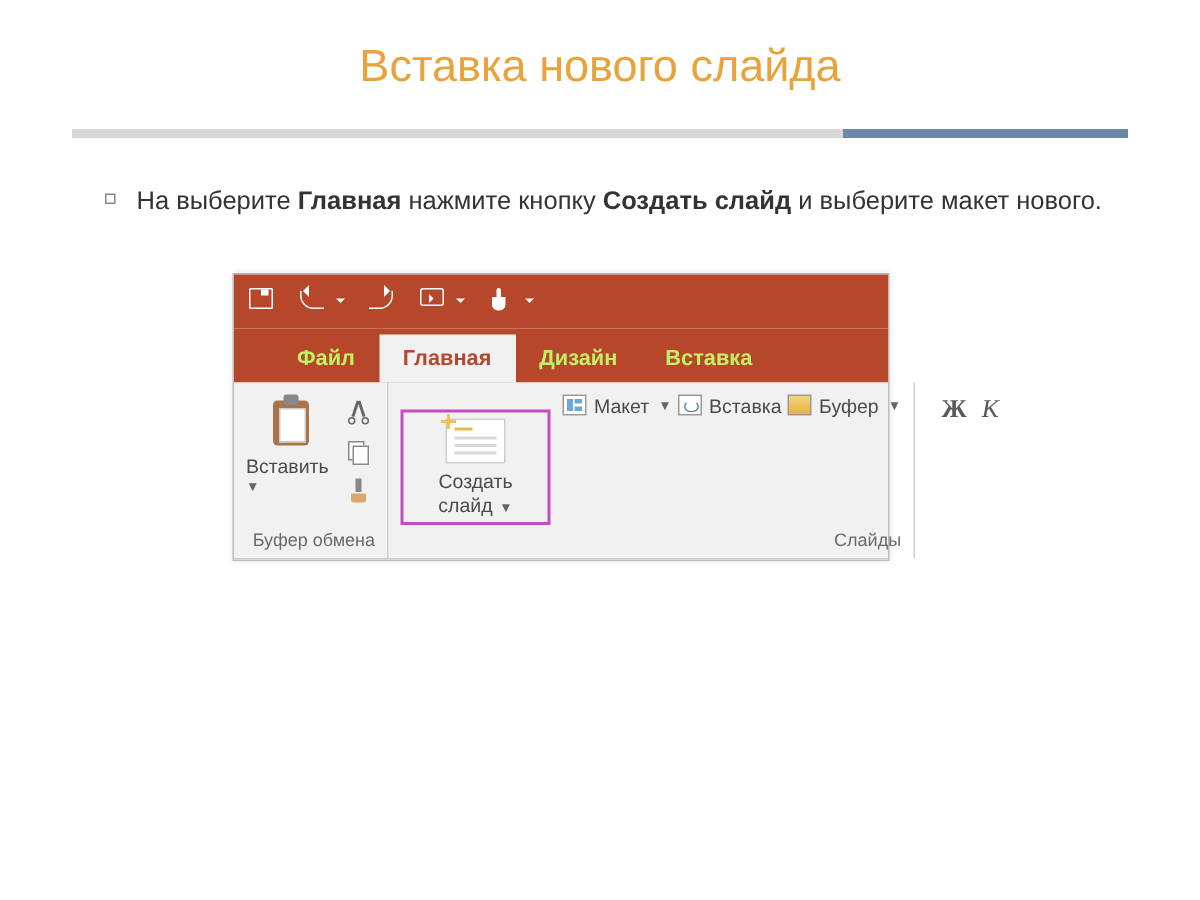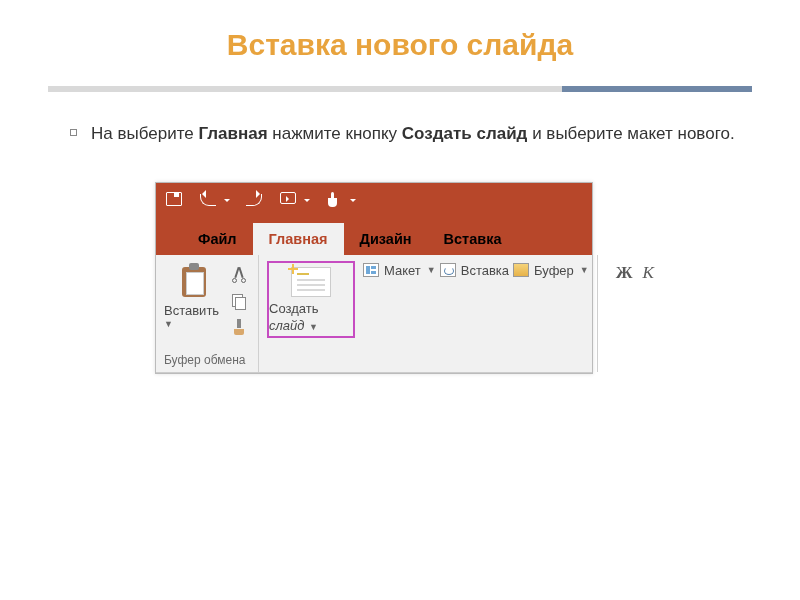--- a/index.html
+++ b/index.html
@@ -1,17 +1,17 @@
 <!DOCTYPE html>
 <html><head>
 <meta charset="utf-8">
 <style>
 * { margin: 0; padding: 0; box-sizing: border-box; }
 body { width: 800px; height: 600px; background: #fff; font-family: Arial, sans-serif; position: relative; }
-.slide-title { text-align: center; font-size: 30px; font-weight: bold; color: #e8a33d; padding-top: 28px; }
+.slide-title { text-align: center; font-size: 30px; font-weight: normal; color: #e8a33d; padding-top: 28px; }
 .divider { margin: 24px 48px 0 48px; height: 6px; display: flex; }
 .div-gray { flex: 2.7; background: #d9d9d9; }
 .div-blue { flex: 1; background: #6f87a6; }
 .bullet-block { margin: 30px 55px 0 70px; display: flex; align-items: flex-start; }
 .bullet-sq { width: 7px; height: 7px; border: 1px solid #888; margin-top: 7px; flex-shrink: 0; }
 .bullet-text { margin-left: 14px; font-size: 17px; color: #333; line-height: 1.4; }
 .bold { font-weight: bold; }
 .ribbon-wrap { margin: 36px 0 0 155px; width: 438px; border: 1px solid #bbb; box-shadow: 0 0 4px rgba(0,0,0,0.12); background: #fff; }
 .titlebar { height: 36px; background: #b7472a; display: flex; align-items: center; padding-left: 10px; gap: 16px; }
 .tb-icon { width: 18px; height: 18px; position: relative; }
@@ -21,26 +21,26 @@
 .undo-g::before { content:""; position:absolute; top:-4px; left:-3px; border:4px solid transparent; border-right-color:#fff; }
 .redo-g { width: 16px; height: 12px; border: 1.5px solid #fff; border-top: none; border-left: none; border-bottom-right-radius: 9px; position: relative; top:2px;}
 .redo-g::before { content:""; position:absolute; top:-4px; right:-3px; border:4px solid transparent; border-left-color:#fff; }
 .present-g { width:16px; height:12px; border:1.5px solid #fff; border-radius:2px; position:relative; }
 .present-g::after { content:""; position:absolute; left:5px; top:3px; border:3px solid transparent; border-left-color:#fff; }
 .touch-g { width:14px; height:16px; position:relative; }
 .touch-g::before { content:""; position:absolute; left:5px; top:0; width:3px; height:10px; background:#fff; border-radius:2px; }
 .touch-g::after { content:""; position:absolute; left:2px; top:6px; width:9px; height:9px; background:#fff; border-radius:0 0 4px 4px; }
 .tb-dd { width:0; height:0; border:3px solid transparent; border-top-color:#fff; margin-left:-10px; margin-top:3px;}
 .tabbar { height: 36px; background: #b7472a; display: flex; align-items: flex-end; padding-left: 26px; }
-.tab { padding: 0 16px; height: 32px; line-height: 32px; color: #000000; font-size: 14.5px; font-weight: bold; }
+.tab { padding: 0 16px; height: 32px; line-height: 32px; color: #bef264; font-size: 14.5px; font-weight: bold; }
 .tab.active { background: #f1f1f1; color: #b7472a; border-radius: 0; }
 .ribbon-body { background: #f1f1f1; height: 118px; display: flex; border-bottom: 1px solid #ccc; }
 .group { border-right: 1px solid #d0d0d0; display: flex; flex-direction: column; padding: 4px 8px 0 8px; }
 .group-content { flex: 1; display: flex; align-items: flex-start; }
-.group-label { text-align: left; font-size: 12px; color: #6a6a6a; padding: 3px 0 5px 0; }
+.group-label { text-align: right; font-size: 12px; color: #6a6a6a; padding: 3px 0 5px 0; }
 
 .paste-btn { width: 60px; text-align: left; padding-top: 4px; }
 .clipboard-glyph { width: 30px; height: 36px; margin: 0 auto; position: relative; }
 .clipboard-glyph .board { position:absolute; top:4px; left:3px; width:24px; height:30px; background:#a9744a; border-radius:3px; }
 .clipboard-glyph .paper { position:absolute; top:9px; left:7px; width:18px; height:23px; background:#fff; border:1px solid #ccc; }
 .clipboard-glyph .clip { position:absolute; top:0; left:10px; width:10px; height:7px; background:#888; border-radius:2px; }
 .btn-cap { font-size: 13px; color: #4a4a4a; margin-top: 4px; }
 .btn-dd { font-size: 9px; color: #666; margin-top:1px;}
 .small-col { display: flex; flex-direction: column; gap: 6px; padding: 6px 0 0 4px; }
 .s-btn { width: 22px; height: 20px; display:flex; align-items:center; justify-content:center; }
@@ -50,30 +50,30 @@
 .scissors::after { right:4px; transform:rotate(-18deg);}
 .scissors .h1,.scissors .h2{ position:absolute; width:5px; height:5px; border:1.3px solid #666; border-radius:50%; bottom:0;}
 .scissors .h1{left:0;} .scissors .h2{right:0;}
 .copy-g { width:14px; height:14px; position:relative; }
 .copy-g::before { content:""; position:absolute; top:0; left:0; width:9px; height:11px; border:1.3px solid #888; background:#fff;}
 .copy-g::after { content:""; position:absolute; top:3px; left:3px; width:9px; height:11px; border:1.3px solid #888; background:#fff;}
 .brush-g { width:14px; height:16px; position:relative;}
 .brush-g::before{content:""; position:absolute; top:0; left:5px; width:4px; height:9px; background:#888;}
 .brush-g::after{content:""; position:absolute; bottom:0; left:2px; width:10px; height:6px; background:#d9a86c; border-radius:0 0 2px 2px;}
 
-.newslide-btn { width: 88px; border: 2.5px solid #c64cc1; padding: 4px 0 2px 0; margin-top:2px;}
+.newslide-btn { width: 100px; border: 2.5px solid #c64cc1; text-align:center; padding: 4px 0 2px 0; margin-top:14px;}
 .slide-thumb { width: 40px; height: 30px; margin: 0 auto; border:1px solid #ccc; background:#fff; position:relative;}
 .slide-thumb .hl { position:absolute; top:5px; left:5px; width:12px; height:2px; background:#dfbf4f;}
 .slide-thumb .ln { position:absolute; left:5px; width:28px; height:2px; background:#d9d9d9;}
 .slide-thumb .l1{top:11px;} .slide-thumb .l2{top:16px;} .slide-thumb .l3{top:21px;}
 .slide-thumb .spark { position:absolute; top:-4px; left:-4px; width:10px; height:10px; }
 .slide-thumb .spark::before{content:""; position:absolute; left:4px; top:0; width:2px; height:10px; background:#f2c24e;}
 .slide-thumb .spark::after{content:""; position:absolute; top:4px; left:0; width:10px; height:2px; background:#f2c24e;}
 .ns-line1{ font-size:13px; color:#4a4a4a; margin-top:4px;}
-.ns-line2{ font-size:13px; color:#4a4a4a;font-style:italic; }
+.ns-line2{ font-size:13px; color:#4a4a4a; }
 .ns-dd{font-size:9px; color:#666; margin-top:1px;}
 .opts-col { display:flex; flex-direction:row; gap:4px; padding: 4px 0 0 8px;}
 .opt-row { display:flex; align-items:center; gap:5px; font-size:13px; color:#4a4a4a; white-space:nowrap;}
 .oicon { width:16px; height:14px; border:1px solid #999; background:#fff; position:relative; flex-shrink:0;}
 .oicon.layout::after{content:""; position:absolute; top:2px; left:2px; width:4px; height:8px; background:#6fa8d8;}
 .oicon.layout::before{content:""; position:absolute; top:2px; right:2px; width:5px; height:3px; background:#6fa8d8; box-shadow: 0 5px 0 #6fa8d8;}
 .oicon.reset::after{content:""; position:absolute; top:3px; left:3px; width:8px; height:6px; border:1.3px solid #5b86b0; border-top-color:transparent; border-radius:50%;}
 .oicon.section{background:linear-gradient(#f5d37a,#e6b24a);}
 .mini-dd{font-size:9px; color:#666; margin-left:1px;}
 
@@ -182,20 +182,21 @@
             <div class="oicon reset"></div>
             <span>Вставка</span>
           </div>
           <div class="opt-row">
             <div class="oicon section"></div>
             <span>Буфер</span>
             <span class="mini-dd">▼</span>
           </div>
         </div>
       </div>
+      <div class="group-label">Слайды</div>
     </div>
 
     <div class="group" style="border-right:none;">
       <div class="group-content">
         <div class="font-col">
           <div class="fbtn bold">Ж</div>
           <div class="fbtn italic">К</div>
         </div>
       </div>
       <div class="group-label"></div>

